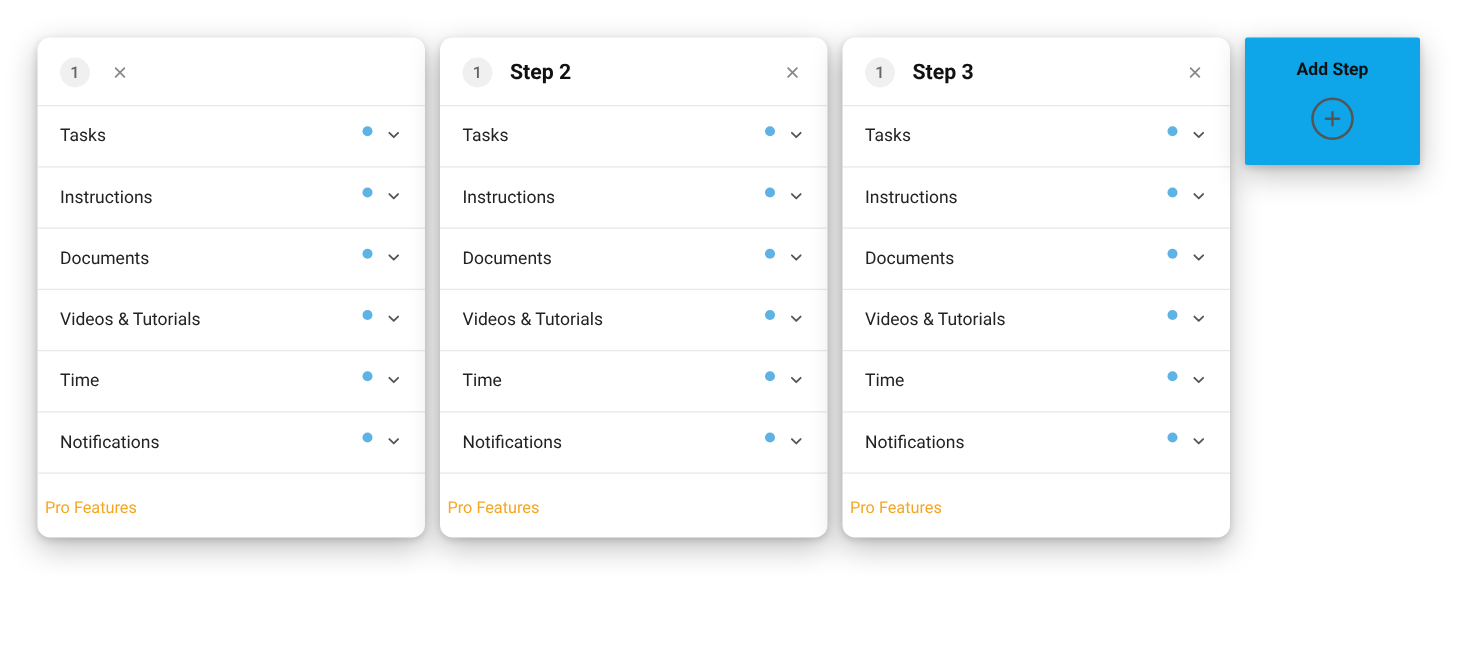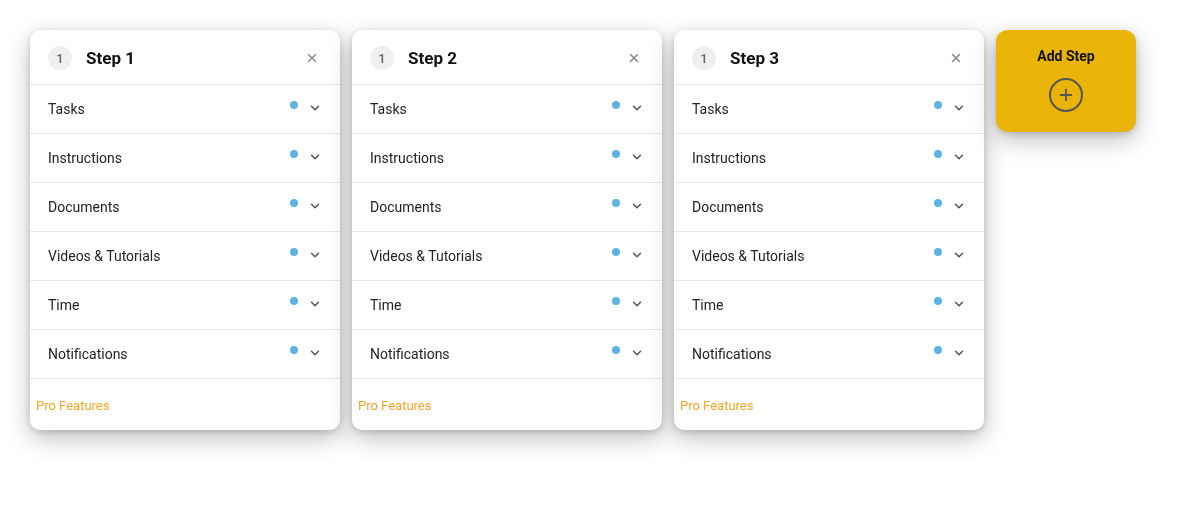--- a/index.html
+++ b/index.html
@@ -91,22 +91,22 @@
     .pro-row {
       padding: 16px 6px;
     }
     .pro-link {
       font-size: 13px;
       color: #f5a623;
       cursor: pointer;
     }
     .add-step-card {
       width: 140px;
-      background: #eab308;
-      border-radius: 12px;
+      background: #0ea5e9;
+      border-radius: 2px;
       box-shadow: 0 8px 24px rgba(0,0,0,0.25), 0 2px 6px rgba(0,0,0,0.15);
       padding: 18px 12px 20px;
       display: flex;
       flex-direction: column;
       align-items: center;
       cursor: pointer;
     }
     .add-step-label {
       font-size: 14px;
       font-weight: 700;
@@ -127,21 +127,20 @@
       width: 18px;
       height: 18px;
     }
   </style>
 </head>
 <body>
 
 <div class="step-card">
   <div class="step-header">
     <div class="step-number">1</div>
-    <div class="step-title">Step 1</div>
     <div class="close-btn">
       <svg viewBox="0 0 24 24" fill="none" stroke="currentColor" stroke-width="2.5" stroke-linecap="round">
           <line x1="18" y1="6" x2="6" y2="18"></line>
           <line x1="6" y1="6" x2="18" y2="18"></line>
         </svg>
     </div>
   </div>
   <div class="section-row">
     <div class="section-label">Tasks</div>
     <div class="dot"></div>

